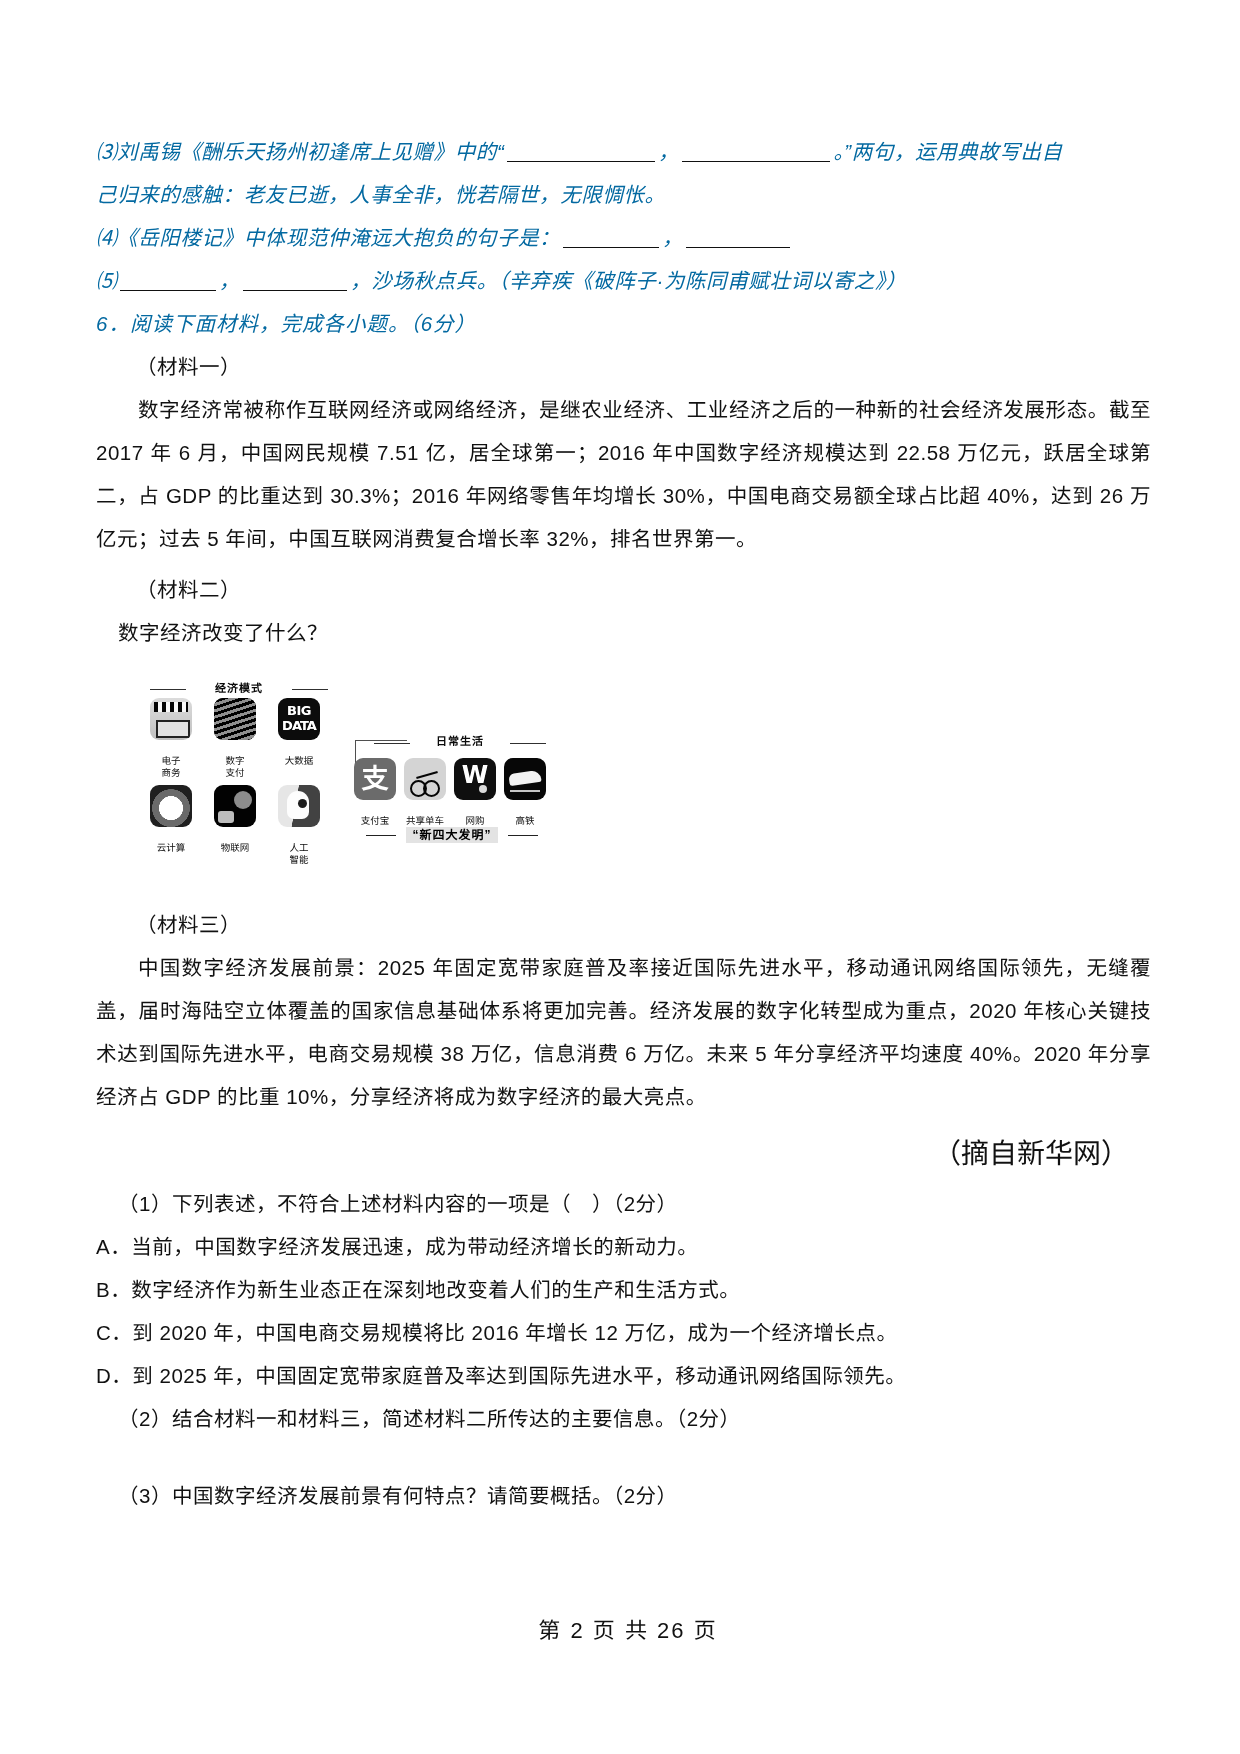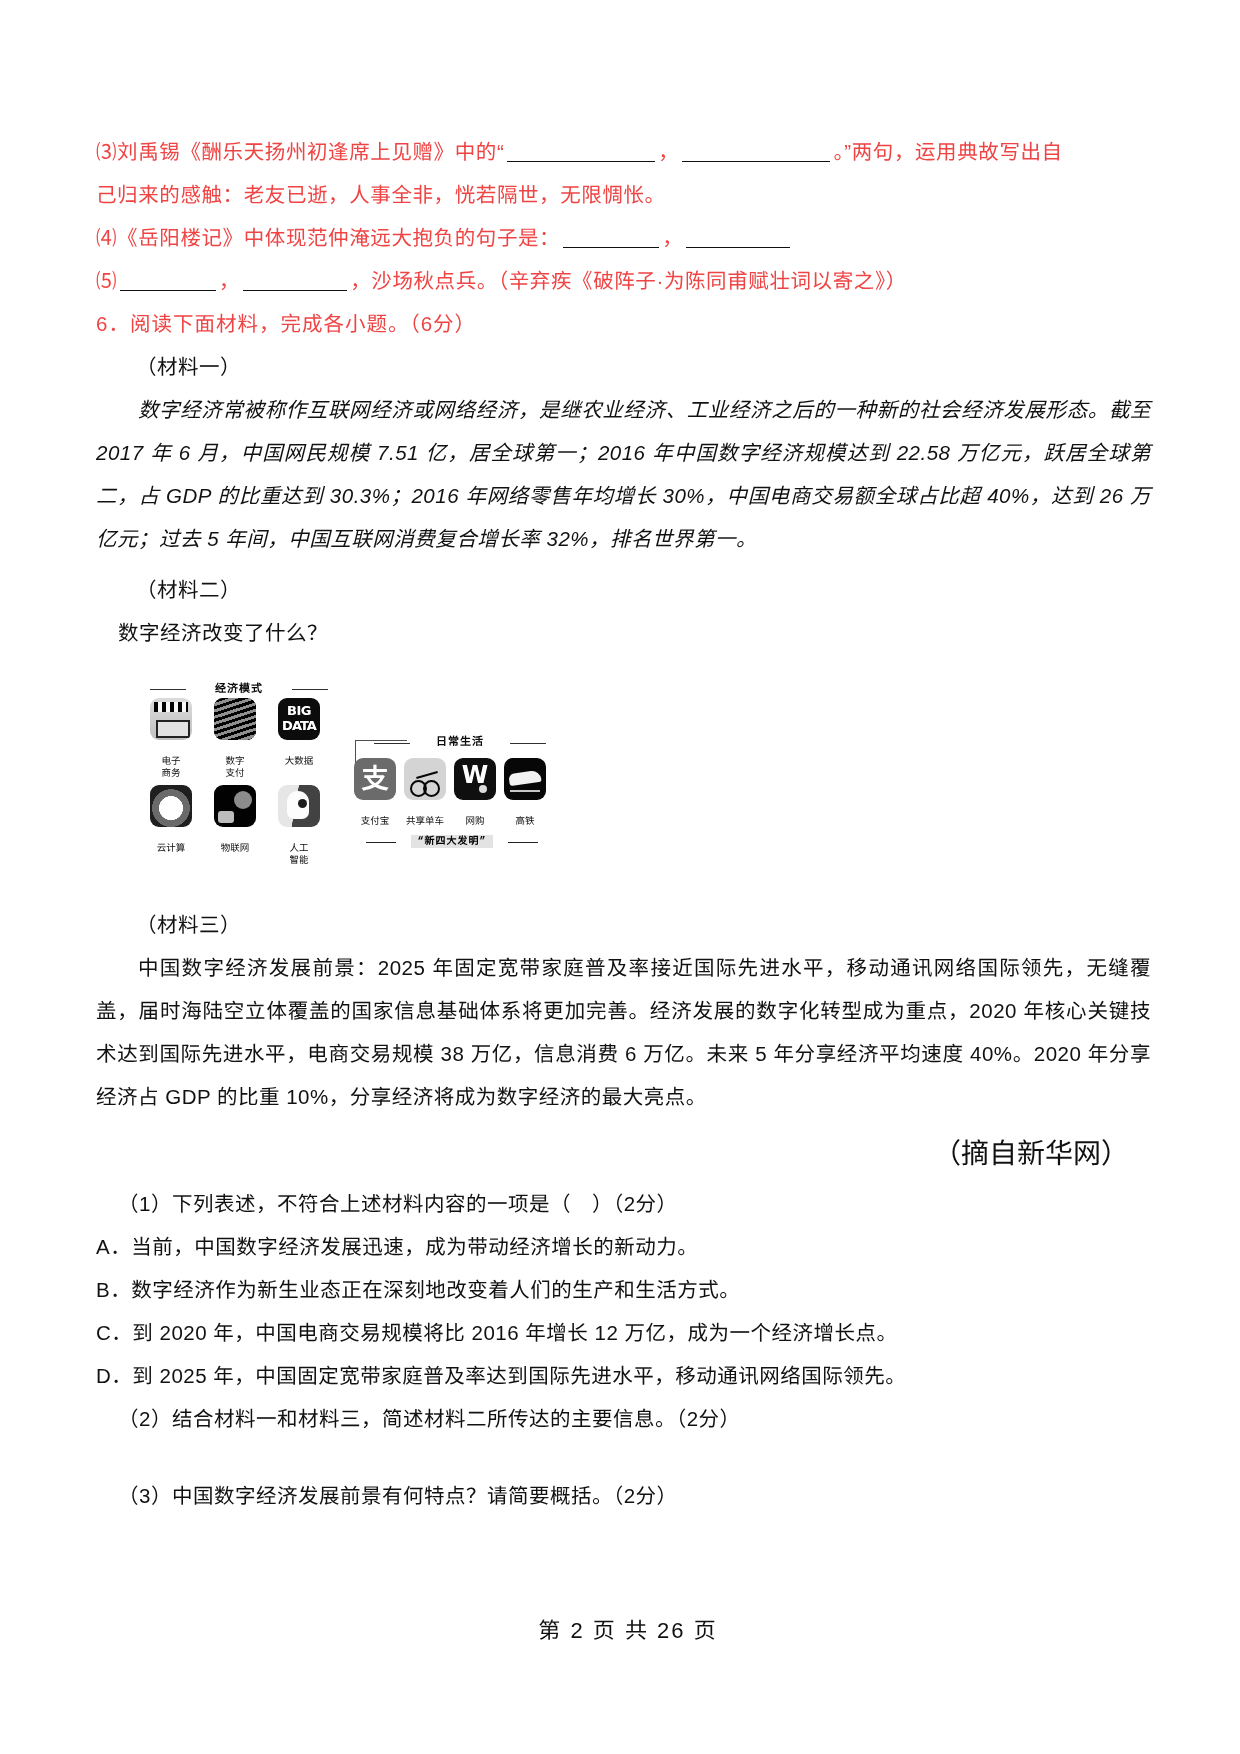--- a/index.html
+++ b/index.html
@@ -23,23 +23,24 @@
   .content {
     position: absolute;
     left: 96px;
     top: 130px;
     width: 1055px;
   }
   
   .line {
     font-size: 20.5px;
     line-height: 43px;
-    color: #ef4444;
+    color: #0369a1;
     letter-spacing: 0.6px;
     white-space: nowrap;
+    font-style: italic;
   }
   .para {
     font-size: 20.5px;
     line-height: 43px;
     color: #111;
     letter-spacing: 0.5px;
   }
   .para span, .line span { white-space: nowrap; }
   .indent2 { text-indent: 42px; }
   .indent1 { padding-left: 22px; }
@@ -225,29 +226,27 @@
   .ic-rail::before {
     content:""; position:absolute; left:5px; top:14px; width:32px; height:12px;
     border-radius:6px 10px 3px 3px; background:#e3e3e3; transform:rotate(-8deg);
   }
   .ic-rail::after {
     content:""; position:absolute; left:6px; bottom:8px; width:30px; height:2px;
     background:#bdbdbd;
   }
 
   .fig-footer {
-    margin-top: 7px;
     text-align: center;
-    font-size: 10px;
+    font-size: 12px;
     font-weight: bold;
     letter-spacing: 1px;
     position: relative;
     height: 16px;
     line-height: 16px;
-    font-family: Liberation Mono, monospace;
   }
   .fig-footer .tag {
     background:#d6d6d6;
     padding: 1px 6px;
     color:#111;
   }
   .fig-footer::before, .fig-footer::after {
     content:""; position:absolute; top:8px; width:30px; height:1px; background:#2e2e2e;
   }
   .fig-footer::before { left: 14px; }
@@ -281,21 +280,21 @@
     <div class="line"><span>⑶刘禹锡《酬乐天扬州初逢席上见赠》中的“</span><span class="blank-lg"></span><span>，</span><span class="blank-lg"></span><span>。”两句，运用典故写出自</span></div>
     <div class="line">己归来的感触：老友已逝，人事全非，恍若隔世，无限惆怅。</div>
 
     <div class="line"><span>⑷《岳阳楼记》中体现范仲淹远大抱负的句子是：</span><span class="blank-sm"></span><span>，</span><span class="blank-md"></span></div>
 
     <div class="line"><span>⑸</span><span class="blank-sm"></span><span>，</span><span class="blank-md"></span><span>，沙场秋点兵。（辛弃疾《破阵子·为陈同甫赋壮词以寄之》）</span></div>
 
     <div class="line" style="letter-spacing:1px;">6．阅读下面材料，完成各小题。（6分）</div>
 
     <div class="para indent-label">（材料一）</div>
-    <div class="para indent2" style="text-align:justify;font-style:italic;">数字经济常被称作互联网经济或网络经济，是继农业经济、工业经济之后的一种新的社会经济发展形态。截至 2017 年 6 月，中国网民规模 7.51 亿，居全球第一；2016 年中国数字经济规模达到 22.58 万亿元，跃居全球第二，占 GDP 的比重达到 30.3%；2016 年网络零售年均增长 30%，中国电商交易额全球占比超 40%，达到 26 万亿元；过去 5 年间，中国互联网消费复合增长率 32%，排名世界第一。</div>
+    <div class="para indent2" style="text-align:justify;">数字经济常被称作互联网经济或网络经济，是继农业经济、工业经济之后的一种新的社会经济发展形态。截至 2017 年 6 月，中国网民规模 7.51 亿，居全球第一；2016 年中国数字经济规模达到 22.58 万亿元，跃居全球第二，占 GDP 的比重达到 30.3%；2016 年网络零售年均增长 30%，中国电商交易额全球占比超 40%，达到 26 万亿元；过去 5 年间，中国互联网消费复合增长率 32%，排名世界第一。</div>
 
     <div class="gap-sm"></div>
     <div class="para indent-label">（材料二）</div>
     <div class="para indent1">数字经济改变了什么？</div>
 
     <div class="figure-wrap">
       <div class="fig-left">
         <div class="sec-head">经济模式</div>
         <div class="icon-row">
           <div class="icon-cell">

